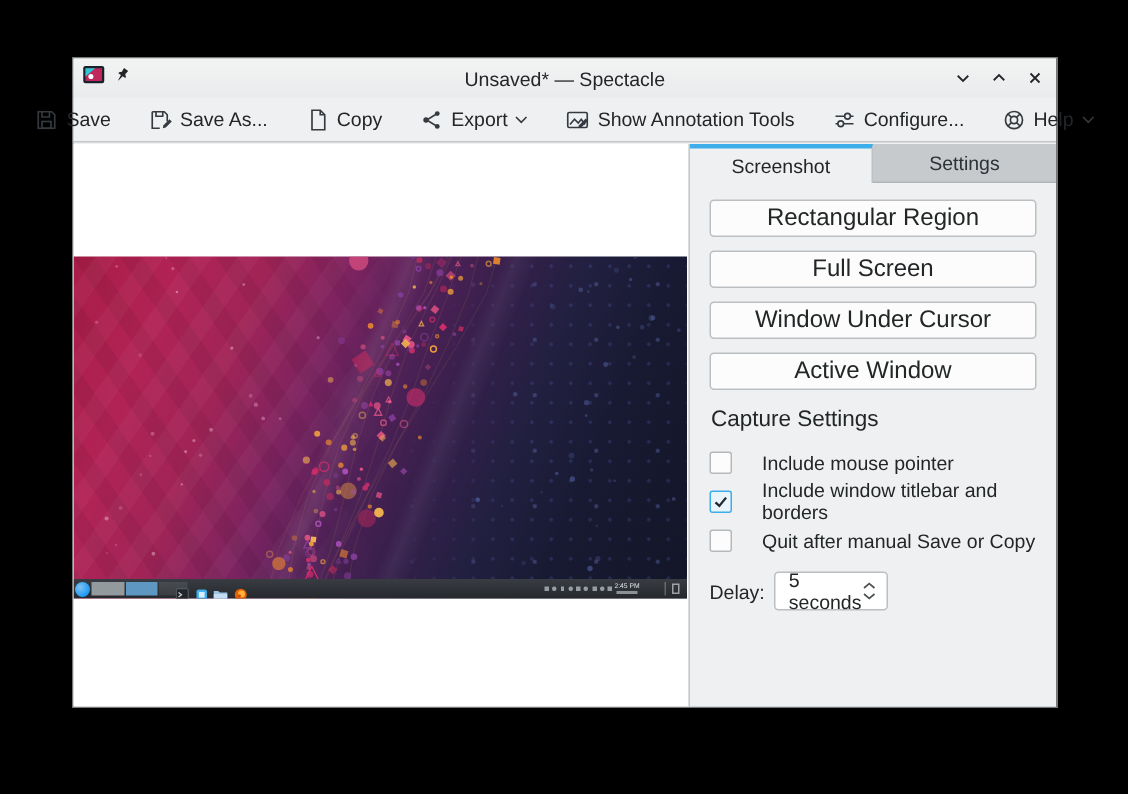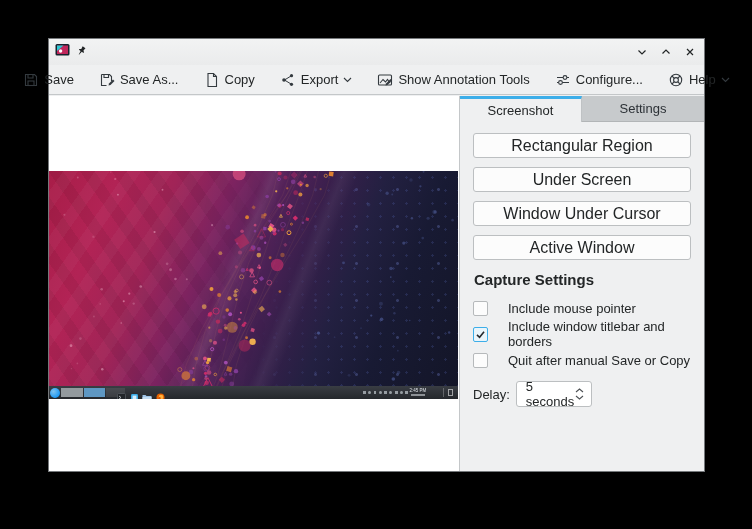--- a/index.html
+++ b/index.html
@@ -70,38 +70,39 @@
   .side-panel { flex:1; background:#eff0f1; border-left:1px solid #c4c7c9; position:relative; }
   .tabs { display:flex; height:26px; }
   .tab { display:flex; align-items:center; justify-content:center; font-size:13px; }
   .tab.active { width:122px; background:#eff0f1; border-top:3px solid #3daee9;
                 border-right:1px solid #bfc2c4; }
   .tab.inactive { flex:1; background:#c7cacc; border-bottom:1px solid #b2b5b7; color:#2c3136; }
   .panel-body { padding:11px 13px 0; }
   .capture-btn { width:100%; height:25px; margin-bottom:9px; background:#fcfcfc;
                  border:1px solid #bcbfc1; border-radius:3px; font-size:16px; color:#232627;
                  display:flex; align-items:center; justify-content:center; font-family:inherit; }
-  .settings-heading { margin:11px 0 12px 1px; font-size:15px; font-weight:700; color:#232627; }
+  .settings-heading { margin:11px 0 12px 1px; font-size:15px; font-weight:400; color:#232627; }
   .cb-row { display:flex; align-items:center; gap:20px; margin-bottom:10px; font-size:13px; height:16px; }
   .cb { width:15px; height:15px; border:1px solid #b6b9bb; border-radius:2px; background:#fcfcfc;
         display:flex; align-items:center; justify-content:center; flex:0 0 auto; }
   .cb svg { display:none; }
   .cb.checked { border-color:#3daee9; background:#eaf5fb; }
   .cb.checked svg { display:block; }
   .delay-row { display:flex; align-items:center; gap:6px; margin-top:13px; font-size:13px; }
   .spinbox { width:76px; height:26px; background:#ffffff; border:1px solid #bcbfc1;
              border-radius:3px; display:flex; align-items:center; padding:0 7px 0 9px; }
   .spin-buttons { margin-left:auto; display:flex; flex-direction:column; gap:2px; align-items:center; }
 </style>
 </head>
 <body>
 
 <div class="window">
 
   <div class="titlebar">
+    <div class="title">Unsaved* — Spectacle</div>
     <div class="tb-left">
       <span>
         <svg width="15" height="14" viewBox="0 0 15 14">
           <rect x="0.5" y="1" width="14" height="11.5" rx="1.5" fill="#17222d"></rect>
           <rect x="2" y="2.5" width="11" height="8.5" fill="#c0275c"></rect>
           <path d="M2 2.5 h6.5 l-6.5 5.5 z" fill="#2bc9d4"></path>
           <circle cx="5.6" cy="8" r="1.7" fill="#ffffff"></circle>
         </svg>
       </span>
       <span>
@@ -477,21 +478,21 @@
       </div>
     </div>
 
     <div class="side-panel">
       <div class="tabs">
         <div class="tab active">Screenshot</div>
         <div class="tab inactive">Settings</div>
       </div>
       <div class="panel-body">
         <button class="capture-btn">Rectangular Region</button>
-        <button class="capture-btn">Under Screen</button>
+        <button class="capture-btn">Full Screen</button>
         <button class="capture-btn">Window Under Cursor</button>
         <button class="capture-btn">Active Window</button>
 
         <div class="settings-heading">Capture Settings</div>
 
         <div class="cb-row">
           <span class="cb">
             
           </span>
           <span>Include mouse pointer</span>

